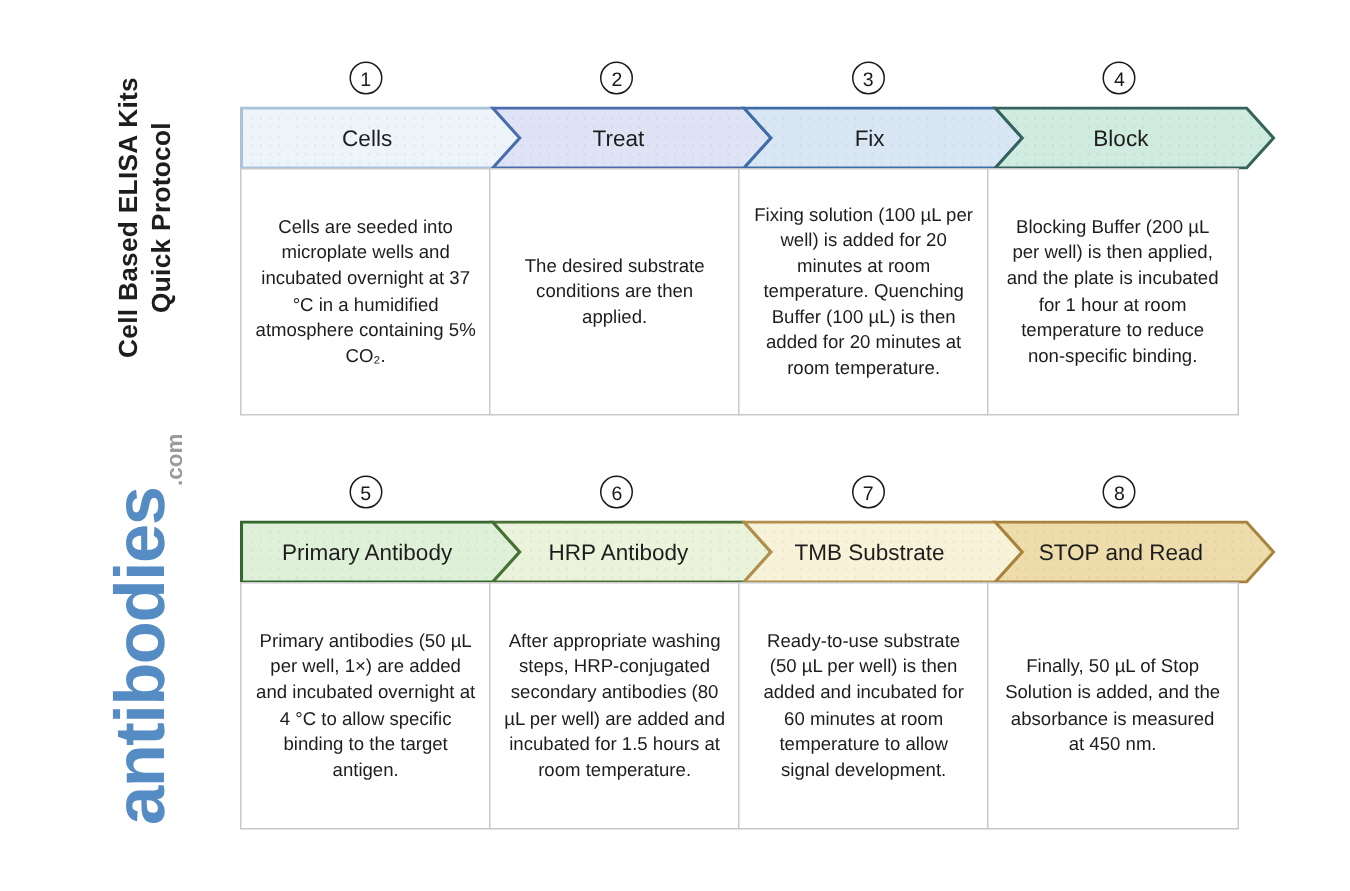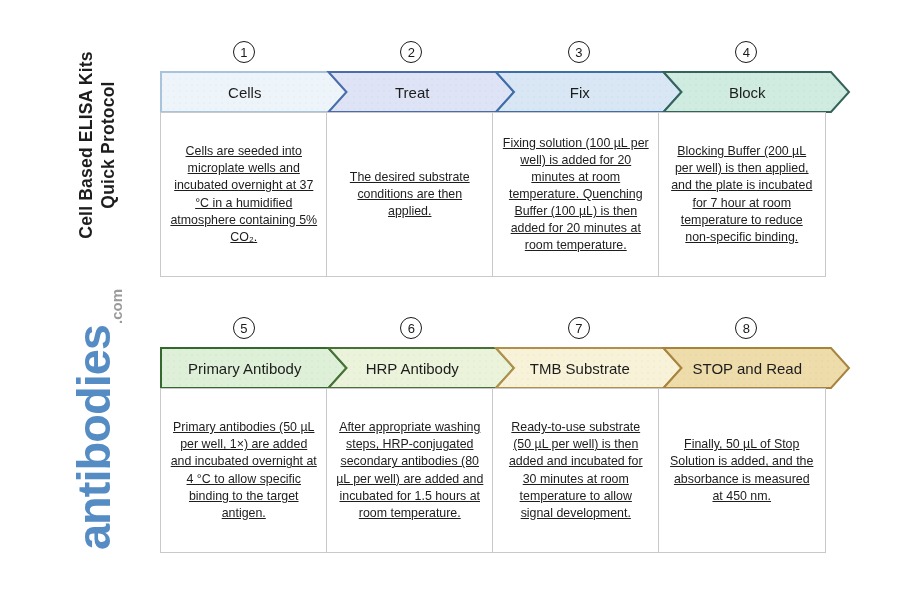--- a/index.html
+++ b/index.html
@@ -32,21 +32,21 @@
   .prow { position:absolute; inset:0; pointer-events:none; }
   .circles { position:absolute; display:flex; }
   .circle-cell { width:167.5px; display:flex; justify-content:center; }
   .circle {
     width:22px; height:22px; border:1.7px solid #1a1a1a; border-radius:50%;
     background:#ffffff; display:flex; align-items:center; justify-content:center;
     font-size:13px; color:#1a1a1a;
   }
   .banner-svg { position:absolute; display:block; }
   .banner-svg text { font-family:"Liberation Sans", sans-serif; }
-  .boxes { position:absolute; display:flex;text-decoration:underline; }
+  .boxes { position:absolute; display:flex; }
   .dbox {
     width:167.5px; height:165px; background:#ffffff;
     border:1.5px solid #c9c9c9;
     display:flex; align-items:center; justify-content:center;
     padding:10px 9px; text-align:center;
   }
   .dbox + .dbox { margin-left:-1.5px; }
   .dbox p { font-size:12.4px; line-height:1.38; color:#1d1d1d; }
 </style>
 </head>
@@ -105,21 +105,21 @@
         <div class="dbox">
           <p>Cells are seeded into microplate wells and incubated overnight at 37 °C in a humidified atmosphere containing 5% CO₂.</p>
         </div>
         <div class="dbox">
           <p>The desired substrate conditions are then applied.</p>
         </div>
         <div class="dbox">
           <p>Fixing solution (100 µL per well) is added for 20 minutes at room temperature. Quenching Buffer (100 µL) is then added for 20 minutes at room temperature.</p>
         </div>
         <div class="dbox">
-          <p>Blocking Buffer (200 µL per well) is then applied, and the plate is incubated for 7 hour at room temperature to reduce non-specific binding.</p>
+          <p>Blocking Buffer (200 µL per well) is then applied, and the plate is incubated for 1 hour at room temperature to reduce non-specific binding.</p>
         </div>
       </div>
     </section>
   <section class="prow" id="row1">
       <div class="circles" style="left: 160px; top: 317px;">
         <div class="circle-cell">
           <div class="circle">5</div>
         </div>
         <div class="circle-cell">
           <div class="circle">6</div>
@@ -155,21 +155,21 @@
         <text x="587.25" y="26.5" text-anchor="middle" font-size="15" fill="#1d1d1d">STOP and Read</text>
       </svg>
       <div class="boxes" style="left: 160px; top: 388px;">
         <div class="dbox">
           <p>Primary antibodies (50 µL per well, 1×) are added and incubated overnight at 4 °C to allow specific binding to the target antigen.</p>
         </div>
         <div class="dbox">
           <p>After appropriate washing steps, HRP-conjugated secondary antibodies (80 µL per well) are added and incubated for 1.5 hours at room temperature.</p>
         </div>
         <div class="dbox">
-          <p>Ready-to-use substrate (50 µL per well) is then added and incubated for 30 minutes at room temperature to allow signal development.</p>
+          <p>Ready-to-use substrate (50 µL per well) is then added and incubated for 60 minutes at room temperature to allow signal development.</p>
         </div>
         <div class="dbox">
           <p>Finally, 50 µL of Stop Solution is added, and the absorbance is measured at 450 nm.</p>
         </div>
       </div>
     </section>
 
 </div>
 
 </body></html>

